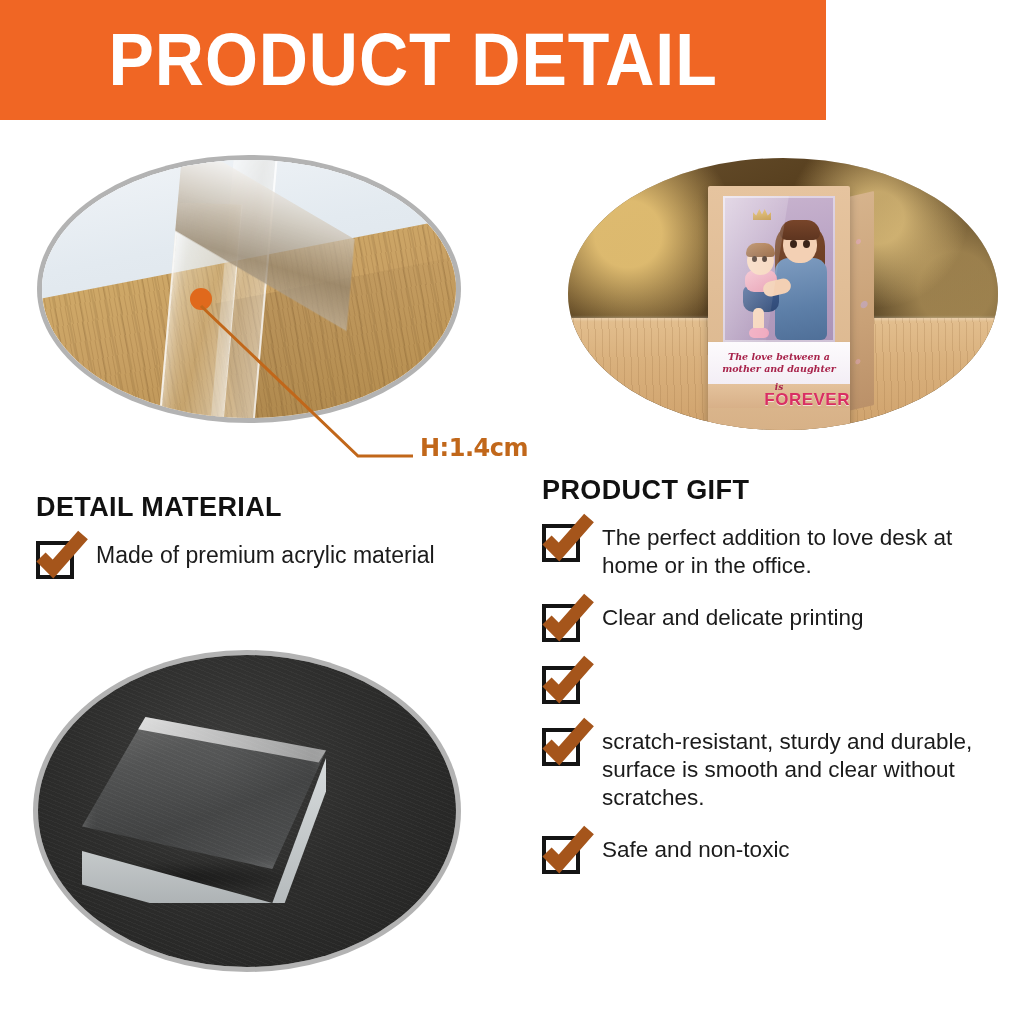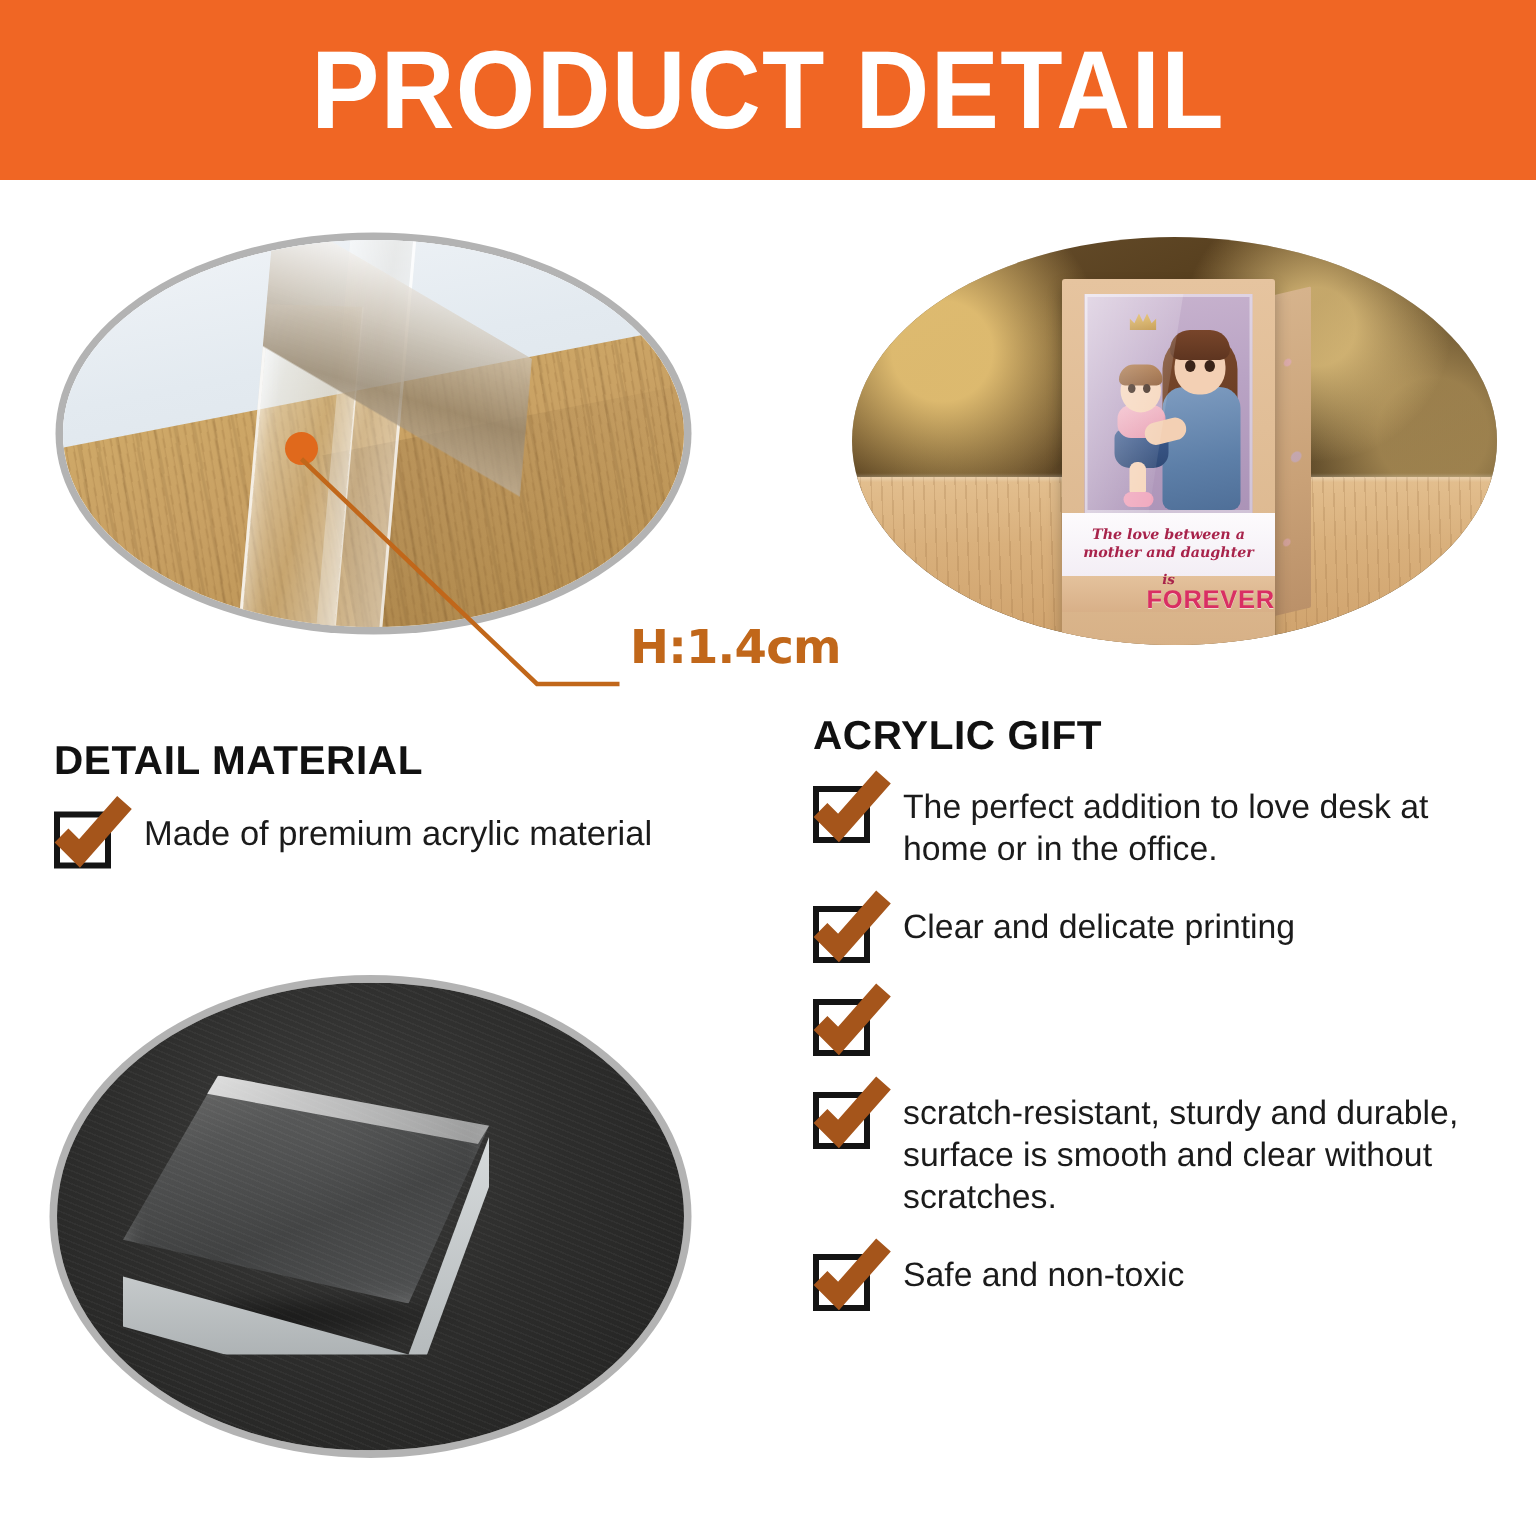--- a/index.html
+++ b/index.html
@@ -8,21 +8,21 @@
     width:1024px;height:1024px;
     background:#ffffff;
     font-family:"Liberation Sans", sans-serif;
     overflow:hidden;
     position:relative;
   }
   .page{position:relative;width:1024px;height:1024px;background:#fff;}
 
   
   .header-banner{
-    position:absolute;left:0;top:0;width:1024px;height:120px;
+    position:absolute;left:0;top:0;width:826px;height:120px;
     background:#f06624;
     display:flex;align-items:center;justify-content:center;
   }
   .header-title{
     color:#ffffff;
     font-family:"Liberation Sans", sans-serif;
     font-weight:bold;
     font-size:74px;
     letter-spacing:1px;
     transform:scaleX(0.92);
@@ -104,25 +104,25 @@
   .marker-dot{
     position:absolute;width:22px;height:22px;border-radius:50%;
     background:#e0691c;
     left:190px;top:288px;
   }
   .leader-line{
     position:absolute;left:0;top:0;width:1024px;height:1024px;
     pointer-events:none;
   }
   .dim-label{
-    position:absolute;left:420px;top:414px;
+    position:absolute;left:420px;top:434px;
     color:#c1671a;
     font-family:"DejaVu Sans", sans-serif;
     font-weight:bold;
-    font-size:31px;
+    font-size:24px;
     letter-spacing:-0.5px;
     white-space:nowrap;
   }
 
   
   #oval-box{ left:568px; top:158px; width:430px; height:272px; }
   .scene-box{position:absolute;inset:0;overflow:hidden;
     background:
       radial-gradient(circle at 14% 28%, rgba(243,206,124,.85) 0 8%, rgba(243,206,124,0) 26%),
       radial-gradient(circle at 72% 22%, rgba(247,214,140,.7) 0 7%, rgba(247,214,140,0) 24%),
@@ -454,21 +454,21 @@
       <div class="checkbox">
         <svg viewBox="0 0 56 56">
           <path d="M7,28 L19,40 L49,6" fill="none" stroke="#a5551b" stroke-width="13" stroke-linecap="butt" stroke-linejoin="miter"></path>
         </svg>
       </div>
       <div class="bullet-text">Made of premium acrylic material</div>
     </div>
   </div>
 
   <div class="section" id="sec-gift">
-    <div class="section-title">ACRYLIC GIFT</div>
+    <div class="section-title">PRODUCT GIFT</div>
 
     <div class="bullet">
       <div class="checkbox">
         <svg viewBox="0 0 56 56">
           <path d="M7,28 L19,40 L49,6" fill="none" stroke="#a5551b" stroke-width="13" stroke-linecap="butt" stroke-linejoin="miter"></path>
         </svg>
       </div>
       <div class="bullet-text">The perfect addition to love desk at home or in the office.</div>
     </div>
 

